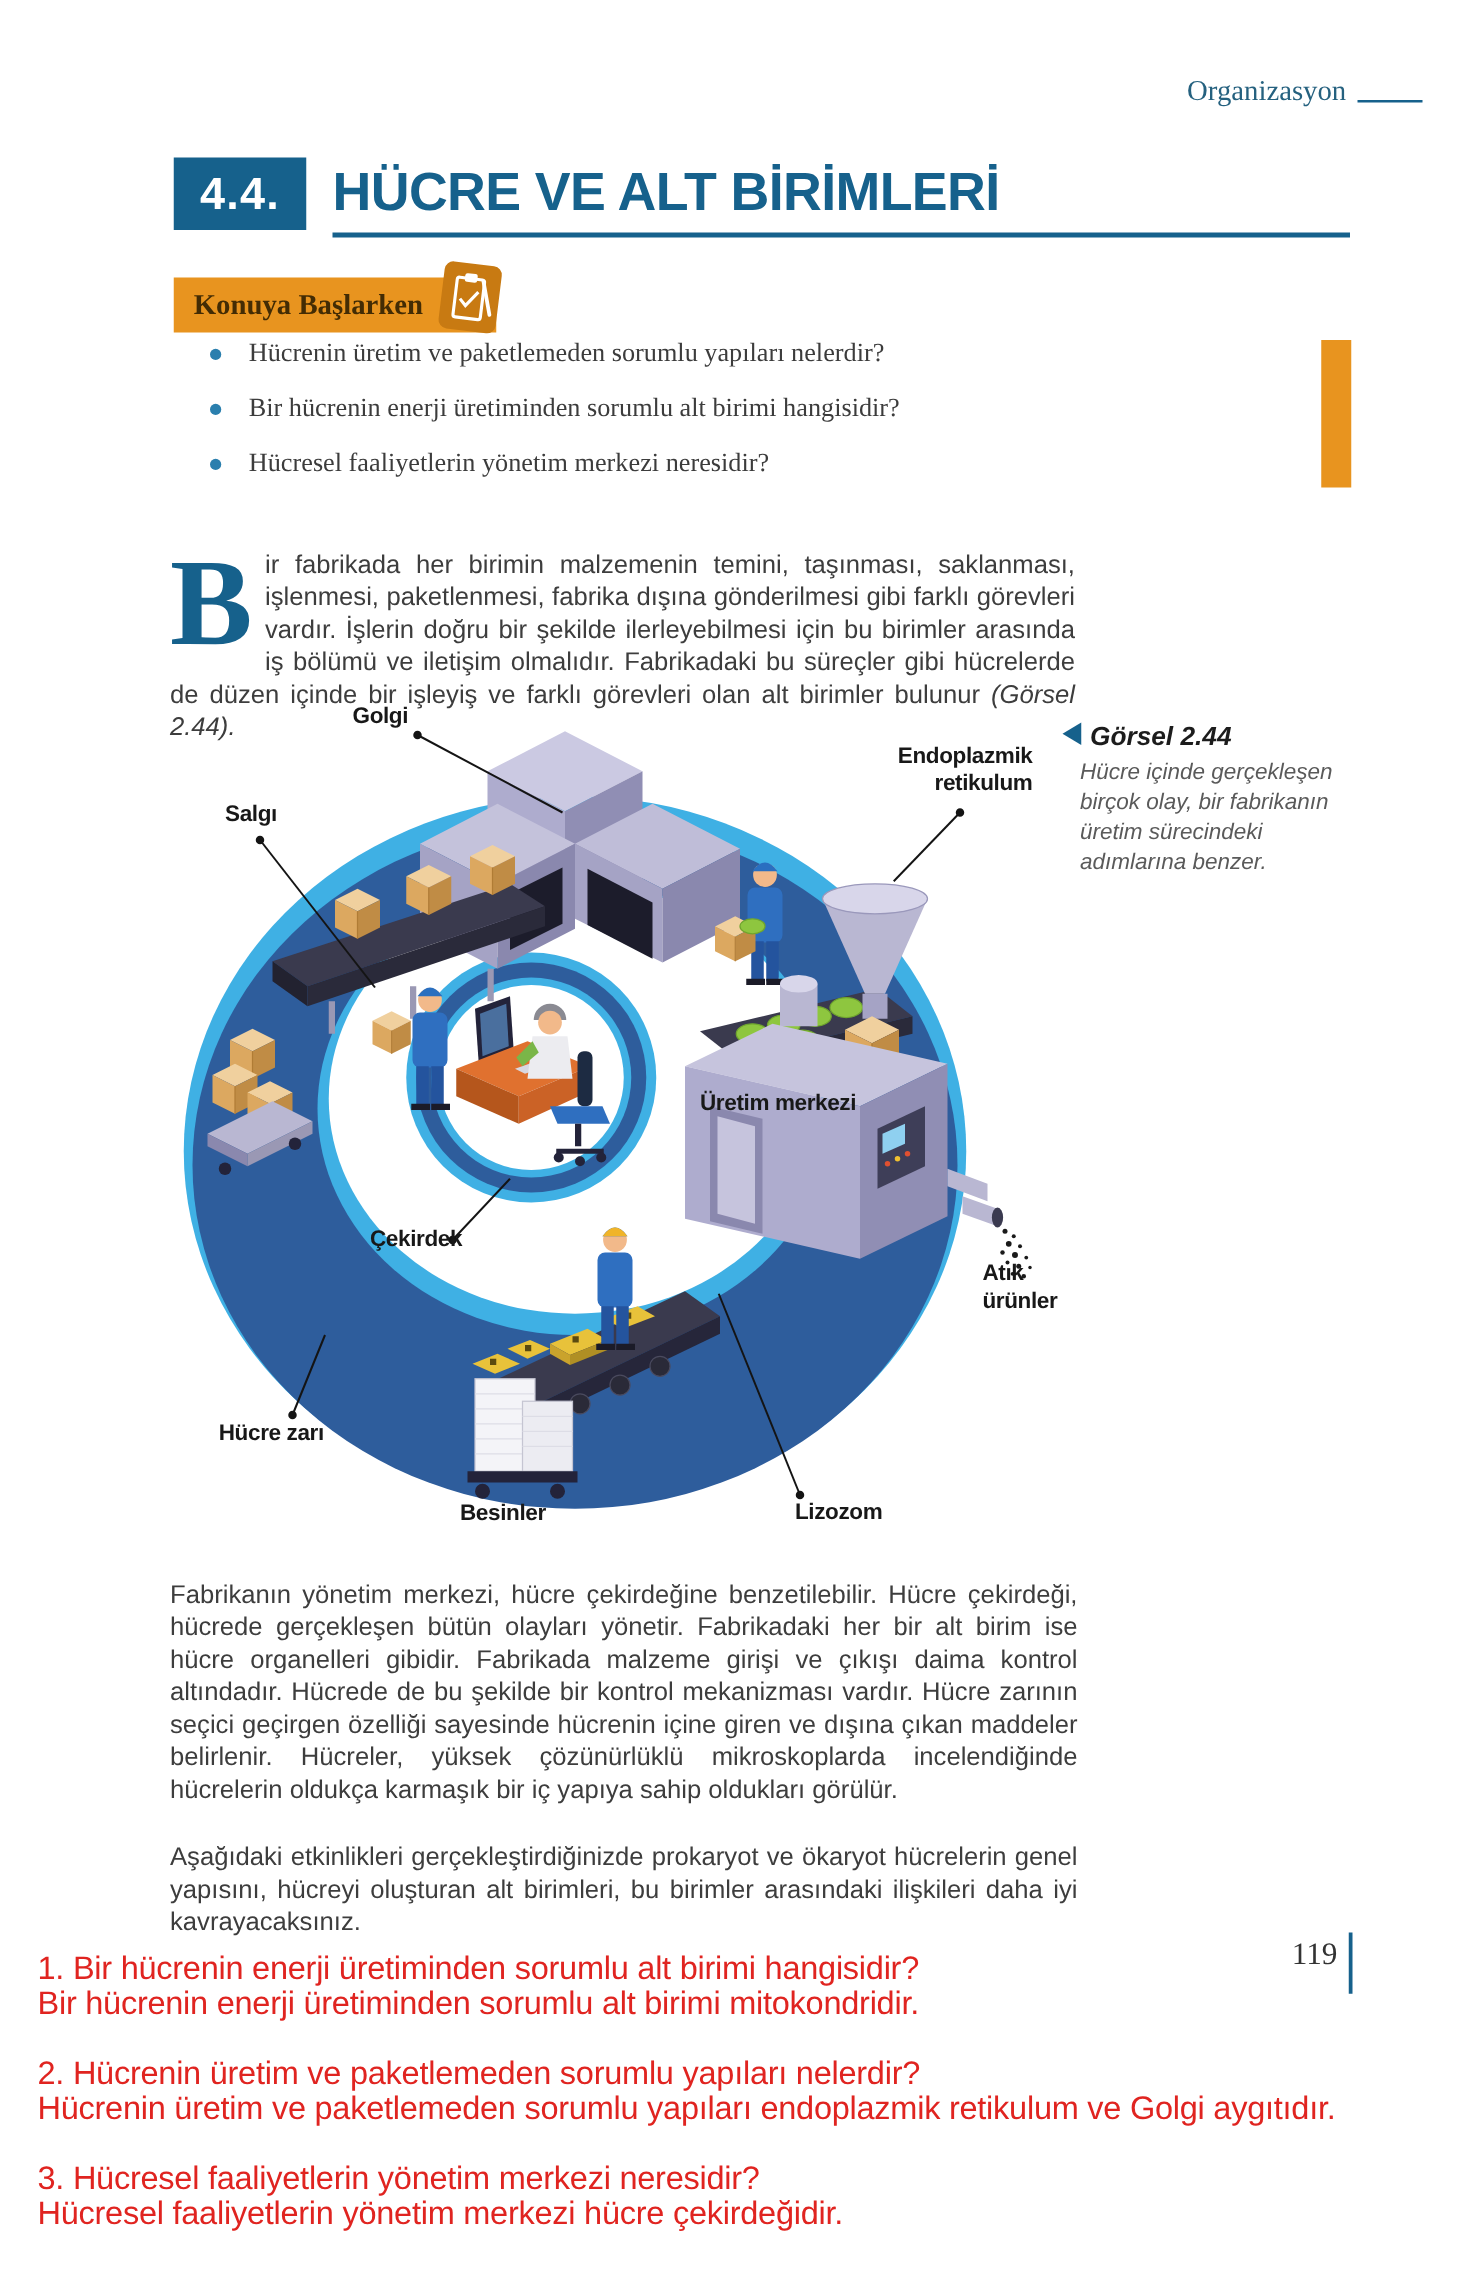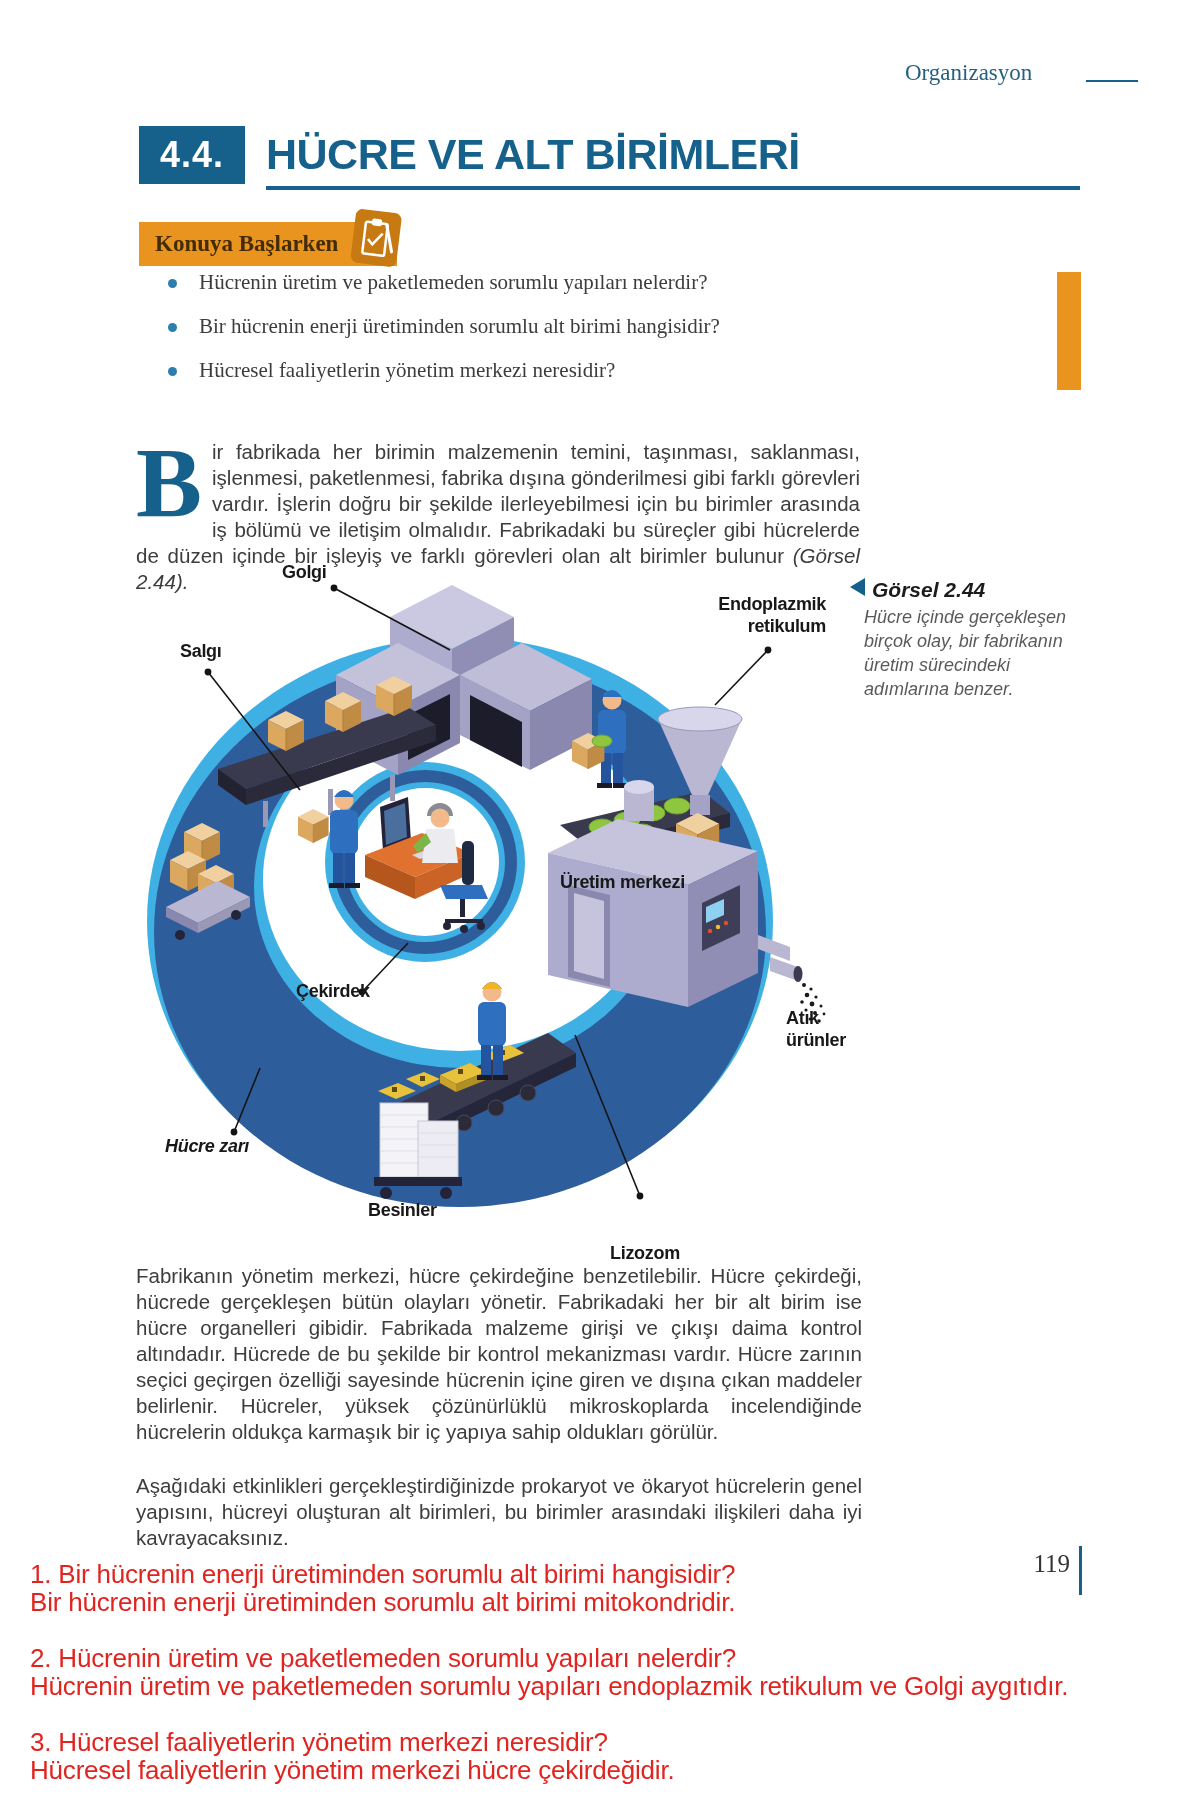--- a/index.html
+++ b/index.html
@@ -5,21 +5,21 @@
   html,body{margin:0;padding:0;background:#e9e9e9;}
   .page{
     position:relative;width:1184px;height:1816px;background:#ffffff;
     margin:0 auto;overflow:hidden;
     font-family:"Liberation Sans",sans-serif;color:#3d3d3d;
   }
   .abs{position:absolute;}
 
   
   .org{font-family:"Liberation Serif",serif;font-size:23px;color:#25617f;
-       left:905px;top:60px;width:172px;text-align:left;}
+       left:905px;top:60px;width:172px;text-align:right;}
   .org-rule{left:1086px;top:80px;width:52px;height:2px;background:#16618c;}
 
   
   .secnum{left:139px;top:126px;width:106px;height:58px;background:#16618c;color:#fff;
           font-size:36px;font-weight:bold;text-align:center;line-height:58px;letter-spacing:1px;}
   .sectitle{left:266px;top:124px;width:810px;height:58px;font-size:43px;font-weight:bold;
             color:#16618c;letter-spacing:-0.5px;line-height:60px;white-space:nowrap;}
   .title-rule{left:266px;top:186px;width:814px;height:4px;background:#16618c;}
   .side-bar{left:1057px;top:272px;width:24px;height:118px;background:#e8941f;}
 
@@ -315,23 +315,23 @@
       </g>
     </svg>
   </div>
 
   <div class="abs flabel" style="left:282px;top:562px;">Golgi</div>
   <div class="abs flabel" style="left:180px;top:641px;">Salgı</div>
   <div class="abs flabel wrap" style="left:716px;top:594px;width:110px;text-align:right;">Endoplazmik retikulum</div>
   <div class="abs flabel" style="left:560px;top:872px;">Üretim merkezi</div>
   <div class="abs flabel" style="left:296px;top:981px;">Çekirdek</div>
   <div class="abs flabel wrap" style="left:786px;top:1008px;width:78px;">Atık ürünler</div>
-  <div class="abs flabel" style="left:165px;top:1136px;font-style:italic;">Hücre zarı</div>
+  <div class="abs flabel" style="left:175px;top:1136px;">Hücre zarı</div>
   <div class="abs flabel" style="left:368px;top:1200px;">Besinler</div>
-  <div class="abs flabel" style="left:610px;top:1199px;margin-top:44px;">Lizozom</div>
+  <div class="abs flabel" style="left:636px;top:1199px;">Lizozom</div>
 
   <div class="abs cap-head">
     <span class="cap-arrow"></span>
     <span class="cap-title">Görsel 2.44</span>
   </div>
   <div class="abs cap-text">Hücre içinde gerçekleşen birçok olay, bir fabrikanın üretim sürecindeki adımlarına benzer.</div>
 
   <p class="abs p2">Fabrikanın yönetim merkezi, hücre çekirdeğine benzetilebilir. Hücre çekirdeği, hücrede gerçekleşen bütün olayları yönetir. Fabrikadaki her bir alt birim ise hücre organelleri gibidir. Fabrikada malzeme girişi ve çıkışı daima kontrol altındadır. Hücrede de bu şekilde bir kontrol mekanizması vardır. Hücre zarının seçici geçirgen özelliği sayesinde hücrenin içine giren ve dışına çıkan maddeler belirlenir. Hücreler, yüksek çözünürlüklü mikroskoplarda incelendiğinde hücrelerin oldukça karmaşık bir iç yapıya sahip oldukları görülür.</p>
   <p class="abs p3">Aşağıdaki etkinlikleri gerçekleştirdiğinizde prokaryot ve ökaryot hücrelerin genel yapısını, hücreyi oluşturan alt birimleri, bu birimler arasındaki ilişkileri daha iyi kavrayacaksınız.</p>
 

